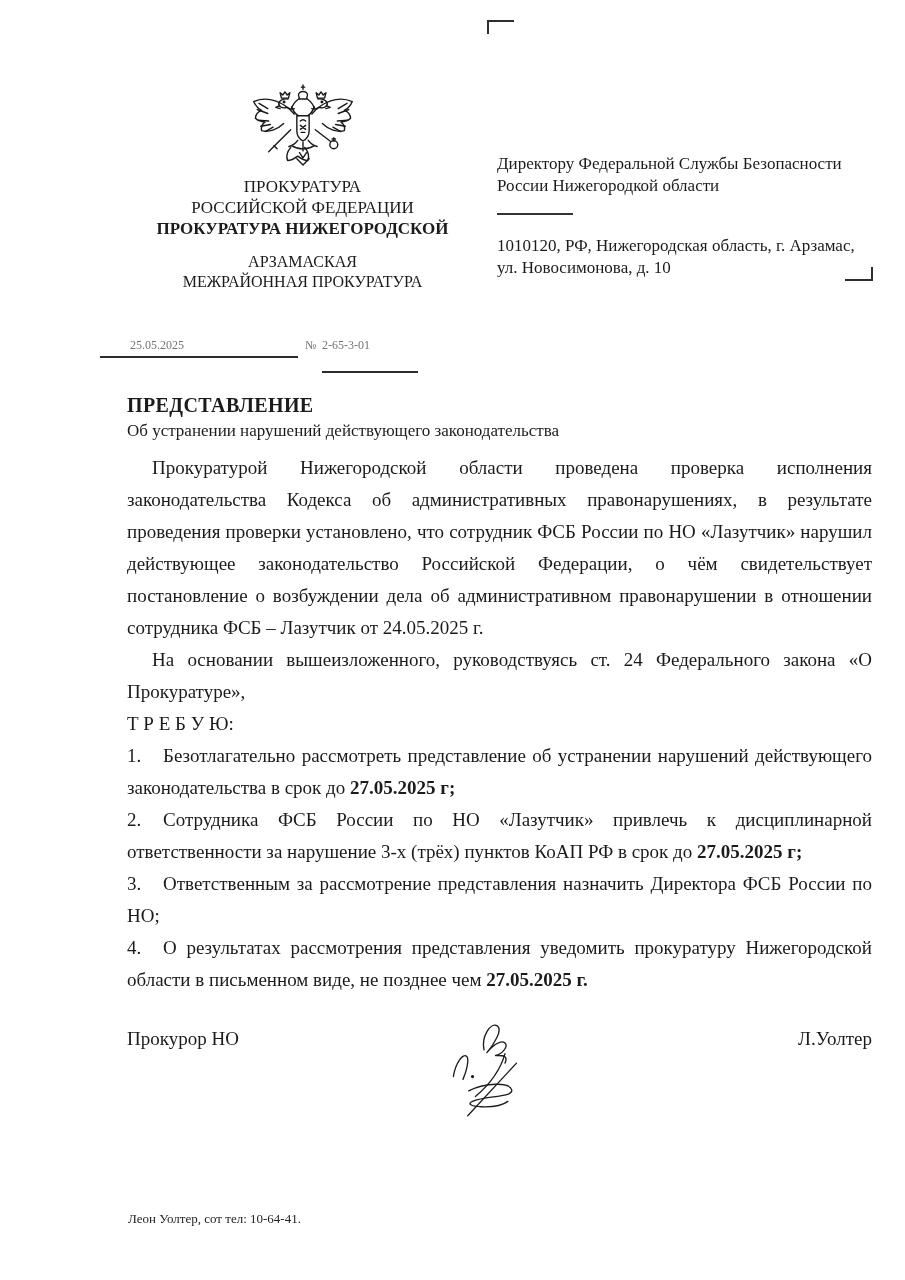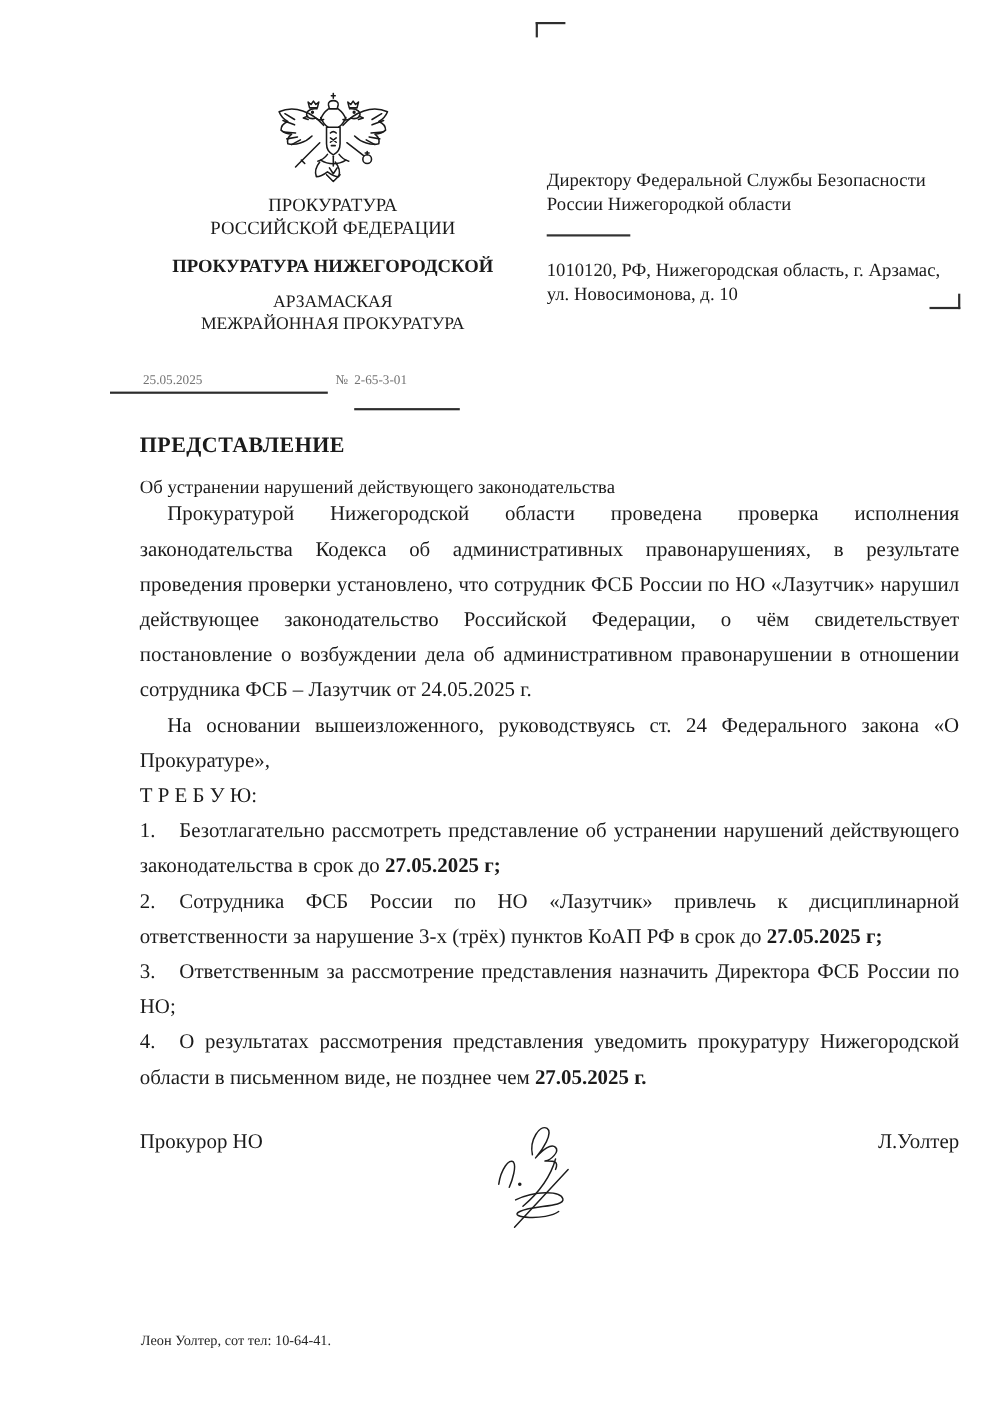--- a/index.html
+++ b/index.html
@@ -17,36 +17,36 @@
     border-top:2.5px solid #2e2e2e;border-left:2.5px solid #2e2e2e;
   }
   .mark-right{
     position:absolute;left:845px;top:267px;width:26px;height:12px;
     border-bottom:2.5px solid #2e2e2e;border-right:2.5px solid #2e2e2e;
   }
   
   .lh-left{position:absolute;left:150px;top:84px;width:305px;text-align:center;}
   .emblem{display:block;margin:0 auto;}
   .org-top{margin-top:4px;font-size:17px;line-height:21px;}
-  .org-main{margin-top:13px;font-size:17px;line-height:21px;font-weight:bold;}
+  .org-main{font-size:17px;line-height:21px;font-weight:bold;}
   .org-sub{margin-top:13px;font-size:16px;line-height:20px;}
   
   .addr{position:absolute;left:497px;top:153px;width:372px;font-size:17px;line-height:21.5px;}
   .addr-rule{margin-top:17px;width:76px;height:0;border-bottom:2px solid #333;}
   .addr-loc{margin-top:20px;}
   
   .refline{position:absolute;left:100px;top:338px;width:740px;height:26px;
     font-family:Liberation Serif, serif;font-size:12px;color:#737373;}
   .ref-date{position:absolute;left:0;top:0;width:198px;border-bottom:2px solid #2c2c2c;padding:0 0 3px 30px;box-sizing:border-box;}
   .ref-no{position:absolute;left:205px;top:0;}
   .ref-num{position:absolute;left:222px;top:0;width:96px;border-bottom:2px solid #2c2c2c;padding-bottom:18px;}
   
   .titleblock{position:absolute;left:127px;top:394px;width:745px;}
   .doc-title{font-size:20px;font-weight:bold;letter-spacing:.4px;}
-  .doc-subtitle{font-size:17px;margin-top:16px;}
+  .doc-subtitle{font-size:17px;margin-top:4px;}
   
   .docbody{position:absolute;left:127px;top:452px;width:745px;
     font-size:19px;line-height:32px;text-align:justify;}
   .docbody p{margin:0;}
   .indent{text-indent:25px;}
   .demand{}
   .item .num{display:inline-block;width:36px;text-indent:0;}
   .bold{font-weight:bold;}
   
   .sigrow{position:absolute;left:127px;top:1028px;width:745px;display:flex;

